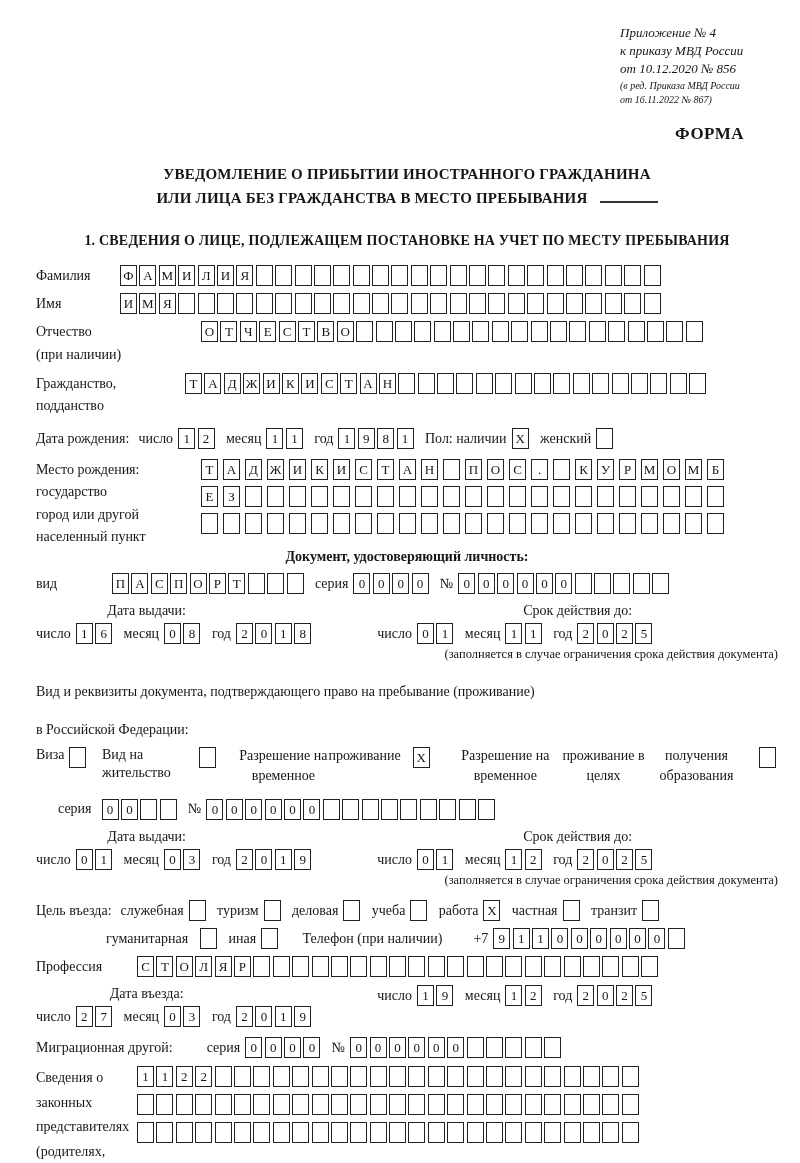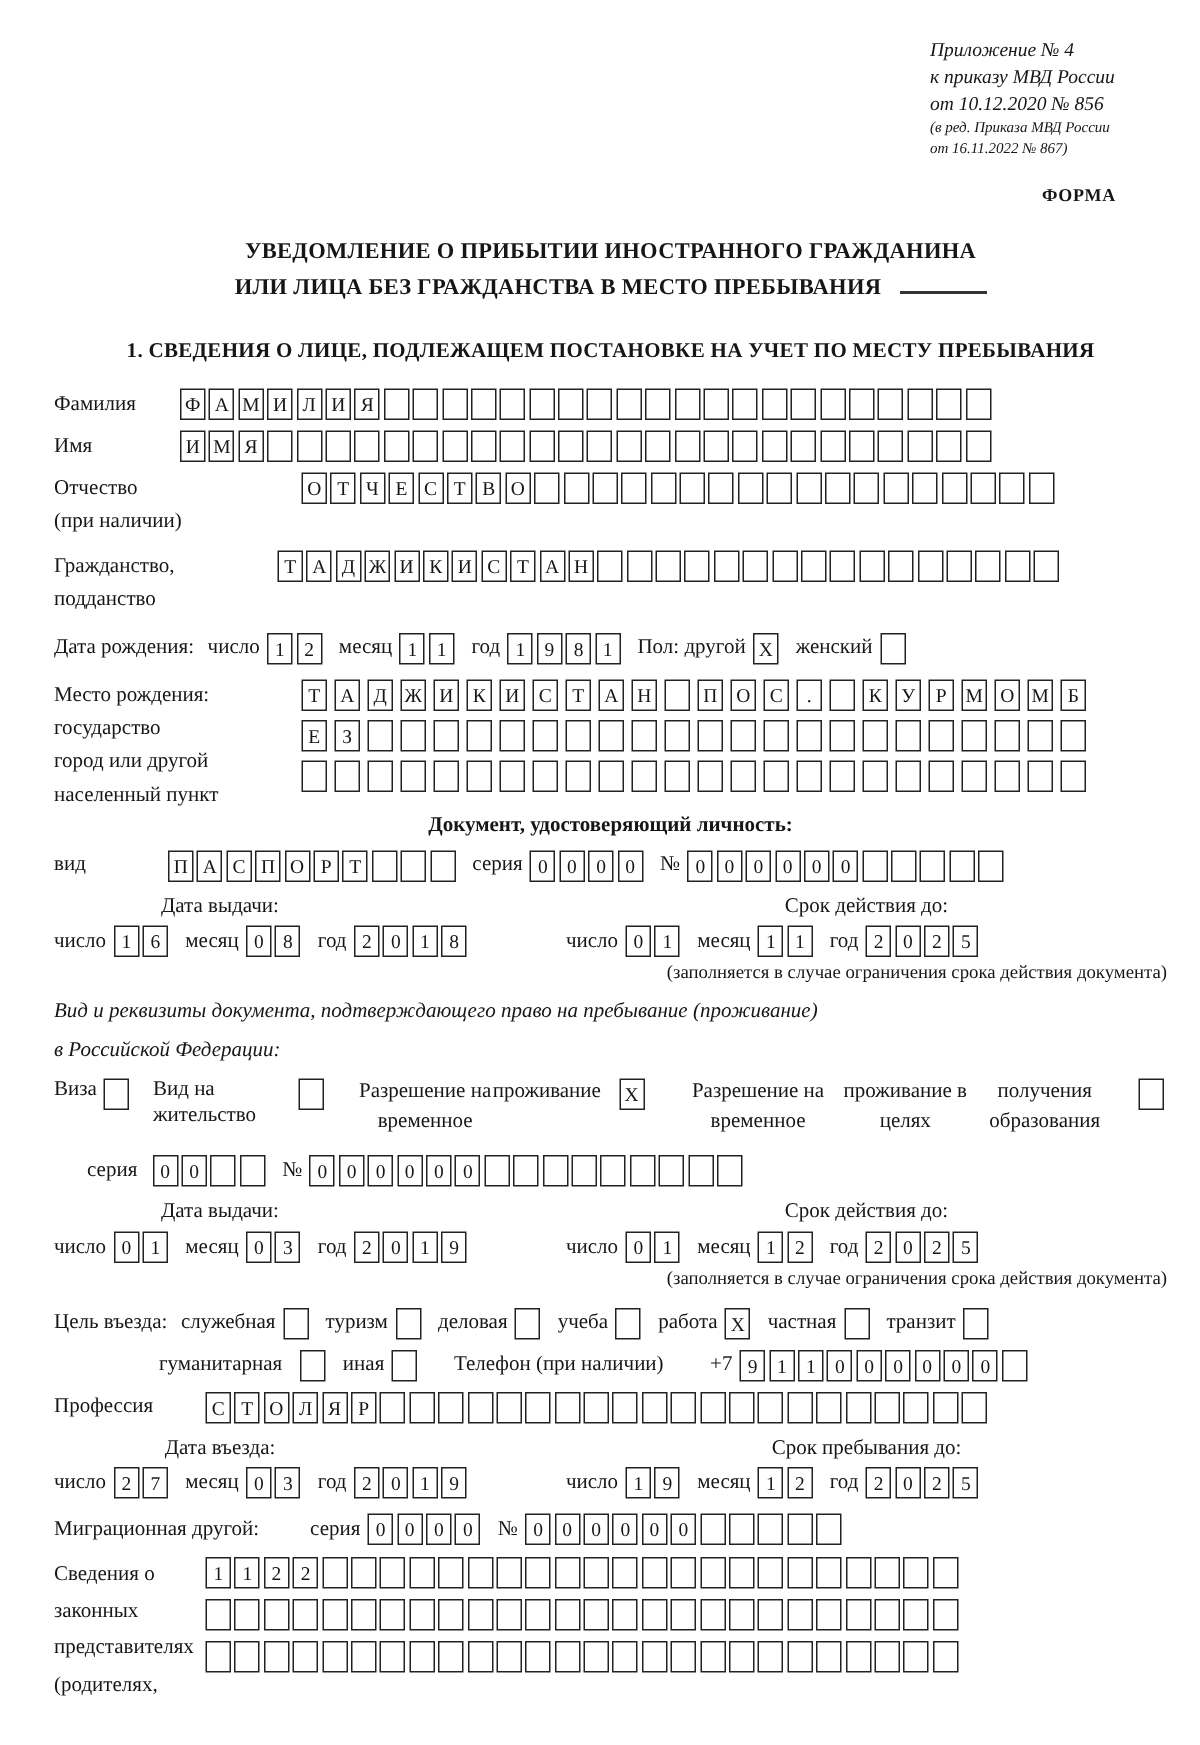--- a/index.html
+++ b/index.html
@@ -8,21 +8,21 @@
     margin: 0; width: 800px; height: 1163px;
     background: #ffffff; color: #161616;
     font-family: "Liberation Serif", serif;
     font-size: 14px; line-height: 1.25;
   }
   .page { padding: 24px 22px 8px 36px; width: 800px; }
 
   
   .ref-block { margin-left: 584px; font-size: 13px; line-height: 1.4; font-style: italic; }
   .ref-sub { font-size: 10px; }
-  .forma { text-align: right; padding-right: 34px; font-weight: bold; margin-top: 16px; font-size: 12px; letter-spacing: .5px; }
+  .forma { text-align: right; padding-right: 34px; font-weight: bold; margin-top: 16px; font-size: 17px; letter-spacing: .5px; }
 
   
   .title { text-align: center; font-weight: bold; font-size: 15px; margin-top: 18px; line-height: 1.6; letter-spacing: .2px; }
   .uline { display: inline-block; width: 58px; border-bottom: 2px solid #333; margin-left: 12px; }
 
   .sec-heading { font-weight: bold; font-size: 14px; margin-top: 22px; text-align: center; letter-spacing: .2px; }
 
   
   .row { display: flex; align-items: center; margin-top: 7px; white-space: nowrap; }
   .row.top { align-items: flex-start; gap: 48px; }
@@ -52,21 +52,21 @@
   
   .dates { display: flex; margin-top: 8px; }
   .dhalf-l { width: 46%; }
   .dhalf-r { width: 54%; }
   .dhead { text-align: center; margin-bottom: 4px; }
   .dhead-l { padding-right: 120px; }
   .drow { display: flex; align-items: center; white-space: nowrap; }
   .drow .sub:first-child { margin-left: 0; }
   .note { text-align: right; font-size: 12.5px; margin-top: 3px; }
 
-  .textline { margin-top: 9px; font-style: italic; }
+  .textline { margin-top: 20px; }
 
   
   .chkrow { display: flex; align-items: flex-start; margin-top: 8px; }
   .chkstack { display: inline-flex; flex-direction: row; text-align: center; line-height: 1.45; }
   .chkrow .cells { margin-top: 1px; }
 
   .indent1 { margin-left: 22px; }
   .indent2 { margin-left: 70px; }
 
   .gap-l { margin-left: 14px; }
@@ -249,21 +249,21 @@
         <span class="cell">1</span>
         <span class="cell">1</span>
       </span>
     <span class="sub">год</span>
     <span class="cells">
         <span class="cell">1</span>
         <span class="cell">9</span>
         <span class="cell">8</span>
         <span class="cell">1</span>
       </span>
-    <span class="sub">Пол: другой</span>
+    <span class="sub">Пол: наличии</span>
     <span class="cells">
         <span class="cell">X</span>
       </span>
     <span class="sub">женский</span>
     <span class="cells">
         <span class="cell"></span>
       </span>
   </div>
 
   <div class="row top" style="margin-top:10px;">
@@ -654,21 +654,20 @@
         <span class="sub">год</span>
         <span class="cells">
             <span class="cell">2</span>
             <span class="cell">0</span>
             <span class="cell">1</span>
             <span class="cell">9</span>
           </span>
       </div>
     </div>
     <div class="dhalf-r">
-      <div class="dhead">Срок пребывания до:</div>
       <div class="drow">
         <span class="sub">число</span>
         <span class="cells">
             <span class="cell">1</span>
             <span class="cell">9</span>
           </span>
         <span class="sub">месяц</span>
         <span class="cells">
             <span class="cell">1</span>
             <span class="cell">2</span>

